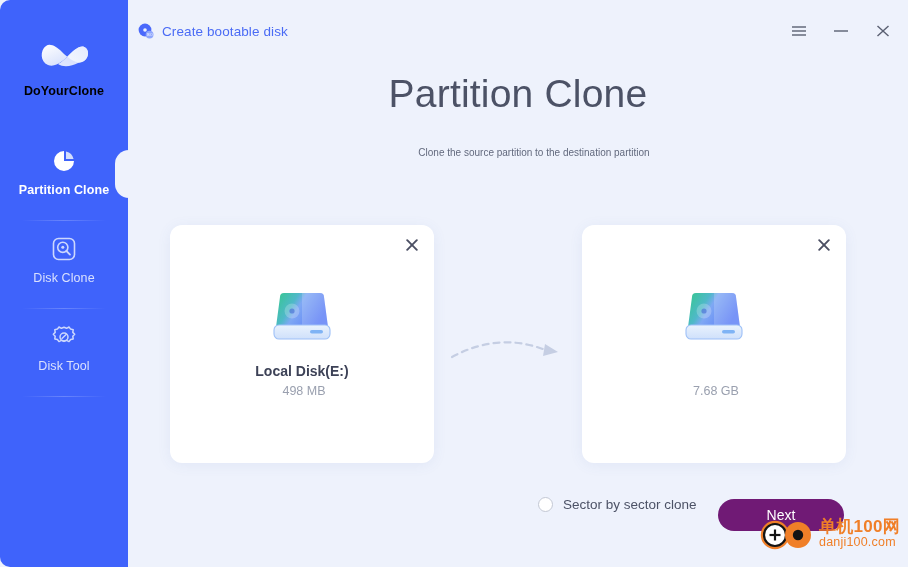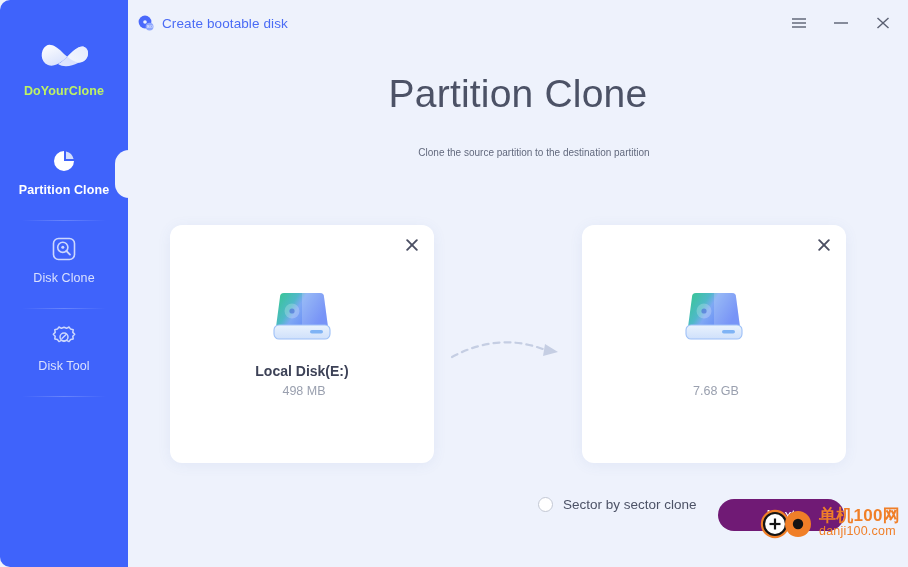--- a/index.html
+++ b/index.html
@@ -33,21 +33,21 @@
     border-bottom-left-radius: 14px;
   }
   .brand {
     position: absolute;
     left: 0; top: 36px;
     width: 128px;
     text-align: center;
   }
   .brand-logo { width: 56px; height: 40px; margin: 0 auto 8px; display: block; }
   .brand-name {
-    color: #bef264;
+    color: #000000;
     font-size: 12.5px;
     font-weight: bold;
     letter-spacing: .1px;
   }
 
   .nav-item {
     position: absolute;
     left: 0; width: 128px;
     text-align: center;
     cursor: pointer;
@@ -70,21 +70,21 @@
     position: absolute;
     left: 128px; top: 0;
     width: 780px; height: 567px;
     background: #eef2fc;
     border-top-right-radius: 10px;
     border-bottom-right-radius: 10px;
   }
 
   .titlebar {
     position: absolute;
-    left: 0; top: 4px;
+    left: 0; top: 12px;
     width: 780px; height: 42px;
   }
   .titlebar-left {
     position: absolute;
     left: 9px; top: 10px;
     display: flex; align-items: center; gap: 7px;
     cursor: pointer;
   }
   .titlebar-text {
     font-size: 13.5px;
@@ -199,21 +199,21 @@
     border-radius: 16px;
     color: #ffffff;
     font-size: 14px;
     font-family: "Liberation Sans", sans-serif;
     cursor: pointer;
   }
 
   
   .watermark {
     position: absolute;
-    left: 758px; top: 501px;
+    left: 758px; top: 512px;
     width: 150px; height: 43px;
     display: flex; align-items: center; gap: 3px;
   }
   .wm-text { display: flex; flex-direction: column; line-height: 1.05; }
   .wm-cn {
     font-size: 17px;
     color: #f07f28;
     font-weight: bold;
     letter-spacing: .3px;
   }

